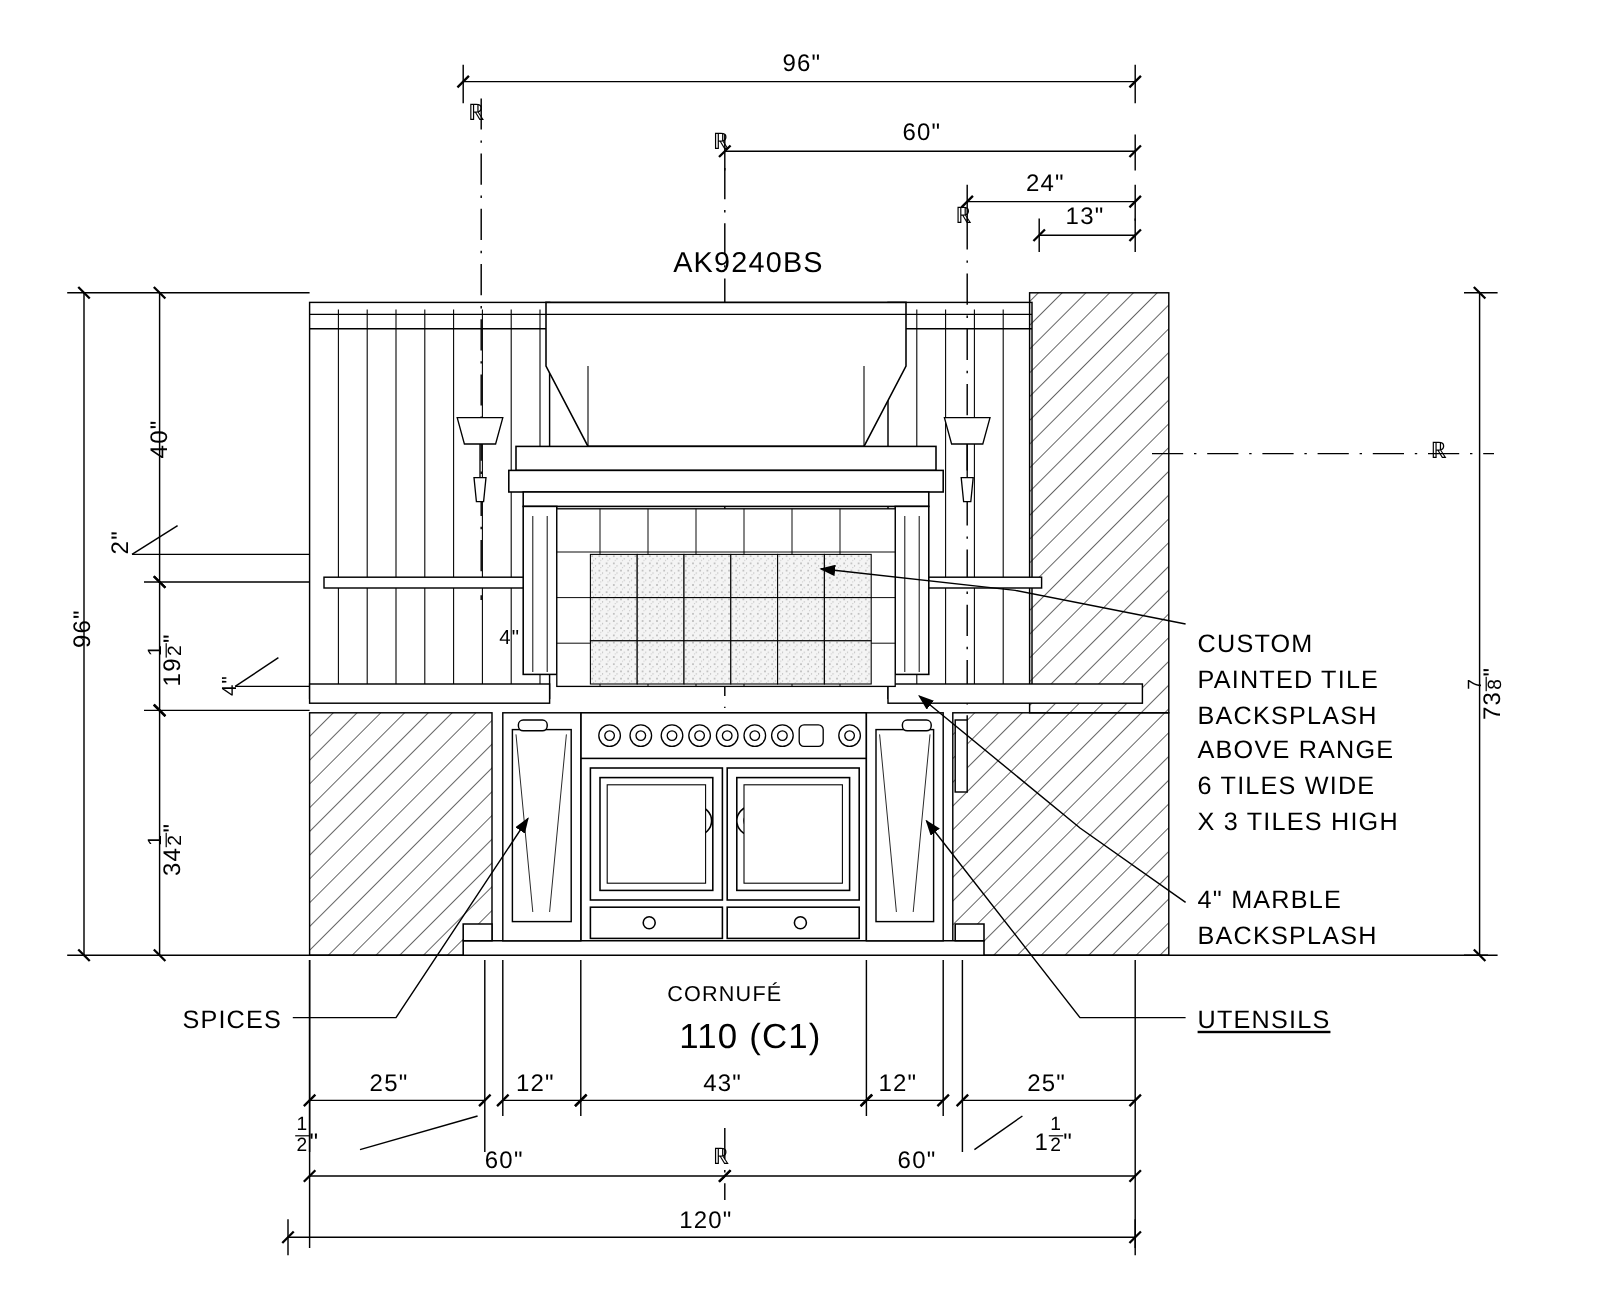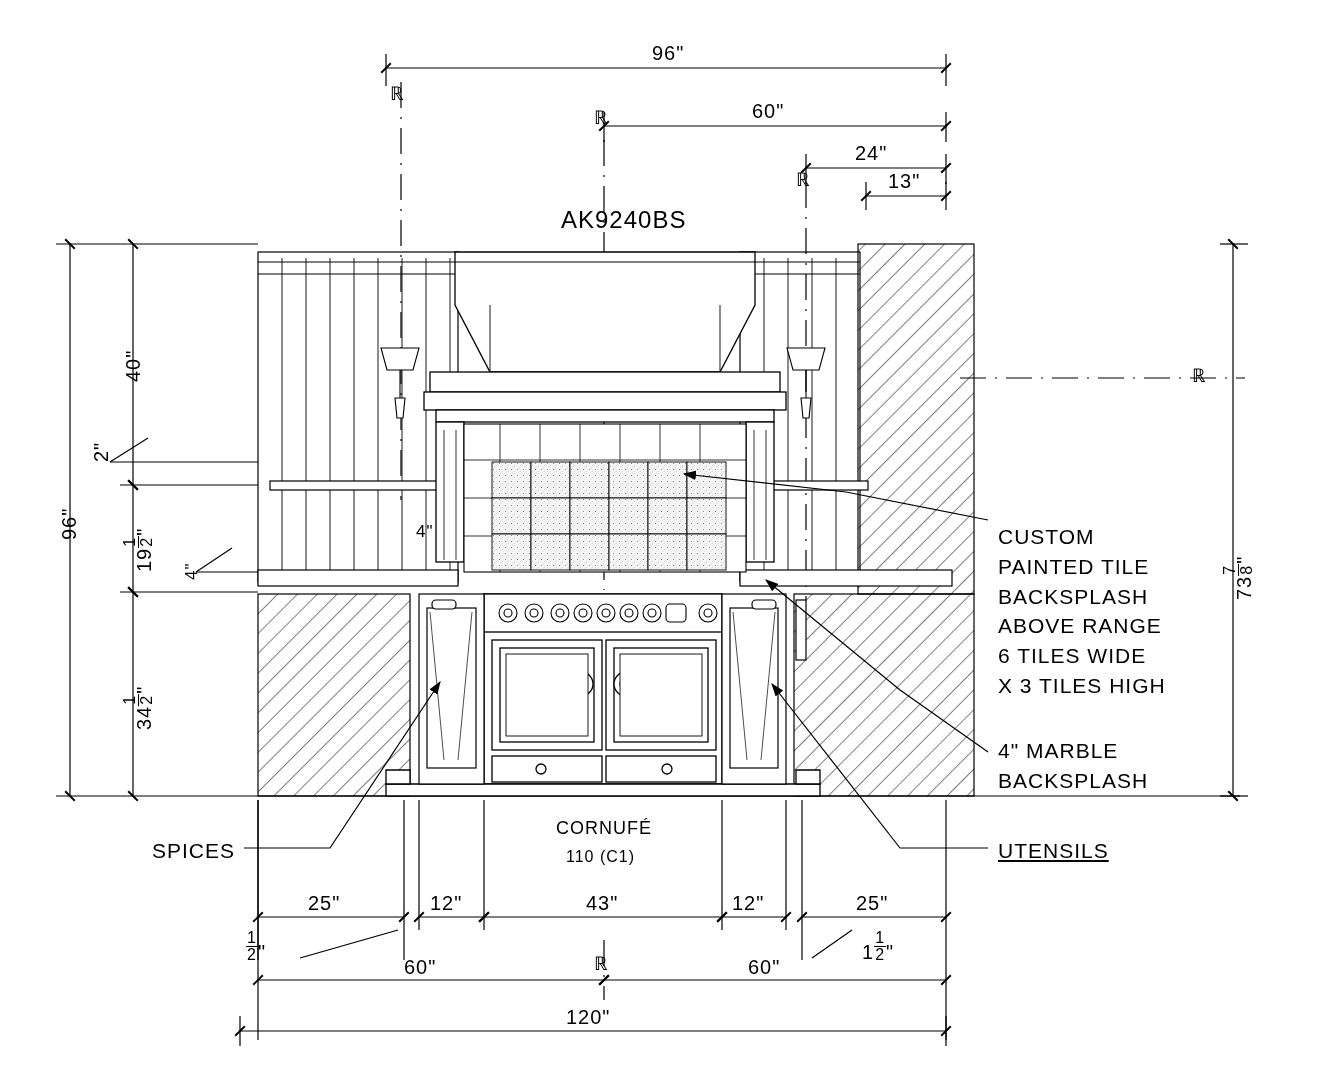--- a/index.html
+++ b/index.html
@@ -306,21 +306,21 @@
 BACKSPLASH
 ABOVE RANGE
 6 TILES WIDE
 X 3 TILES HIGH</div>
 <div class="note" style="left:998px;top:736px;">4" MARBLE
 BACKSPLASH</div>
 <div class="note" style="left:998px;top:836px;text-decoration:underline;">UTENSILS</div>
 <div class="note" style="left:152px;top:836px;">SPICES</div>
 
 <div class="lbl" style="left:556px;top:818px;font-size:18px;">CORNUFÉ</div>
-<div class="lbl" style="left:566px;top:848px;font-size:16px;">110 (C1)</div>
+<div class="lbl" style="left:566px;top:848px;font-size:29px;">110 (C1)</div>
 
 <div class="lbl" style="left:308px;top:892px;">25"</div>
 <div class="lbl" style="left:430px;top:892px;">12"</div>
 <div class="lbl" style="left:586px;top:892px;">43"</div>
 <div class="lbl" style="left:732px;top:892px;">12"</div>
 <div class="lbl" style="left:856px;top:892px;">25"</div>
 
 <div class="lbl" style="left:246px;top:930px;">
   <span class="frac"><span class="n">1</span><span class="d">2</span></span>"
 </div>

